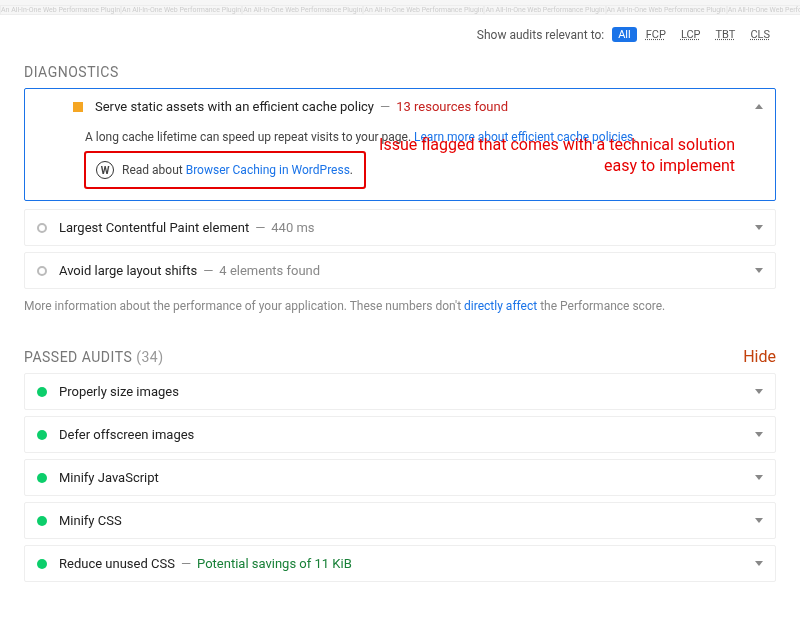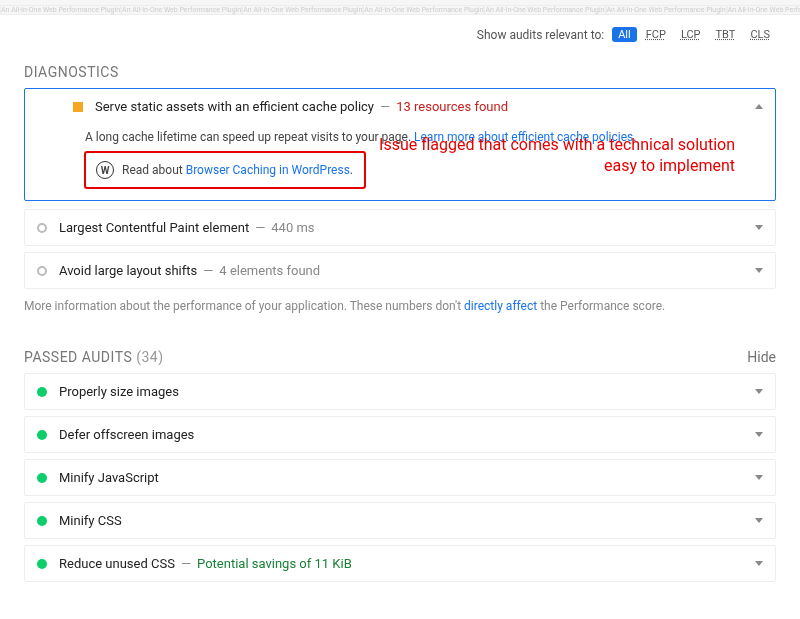--- a/index.html
+++ b/index.html
@@ -59,22 +59,22 @@
     color: #777;
     margin: 10px 0 8px 0;
   }
   .section-title .count { color:#999; }
   .section-header-row{
     display:flex;
     justify-content:space-between;
     align-items:baseline;
   }
   .hide-link{
-    font-size:14px;
-    color:#737373;
+    font-size:16px;
+    color:#c2410c;
     cursor:pointer;
   }
   .audit-panel {
     border: 1px solid #1a73e8;
     border-radius: 2px;
     margin-bottom: 8px;
     position:relative;
     padding-left:36px;
   }
   .audit-header {

